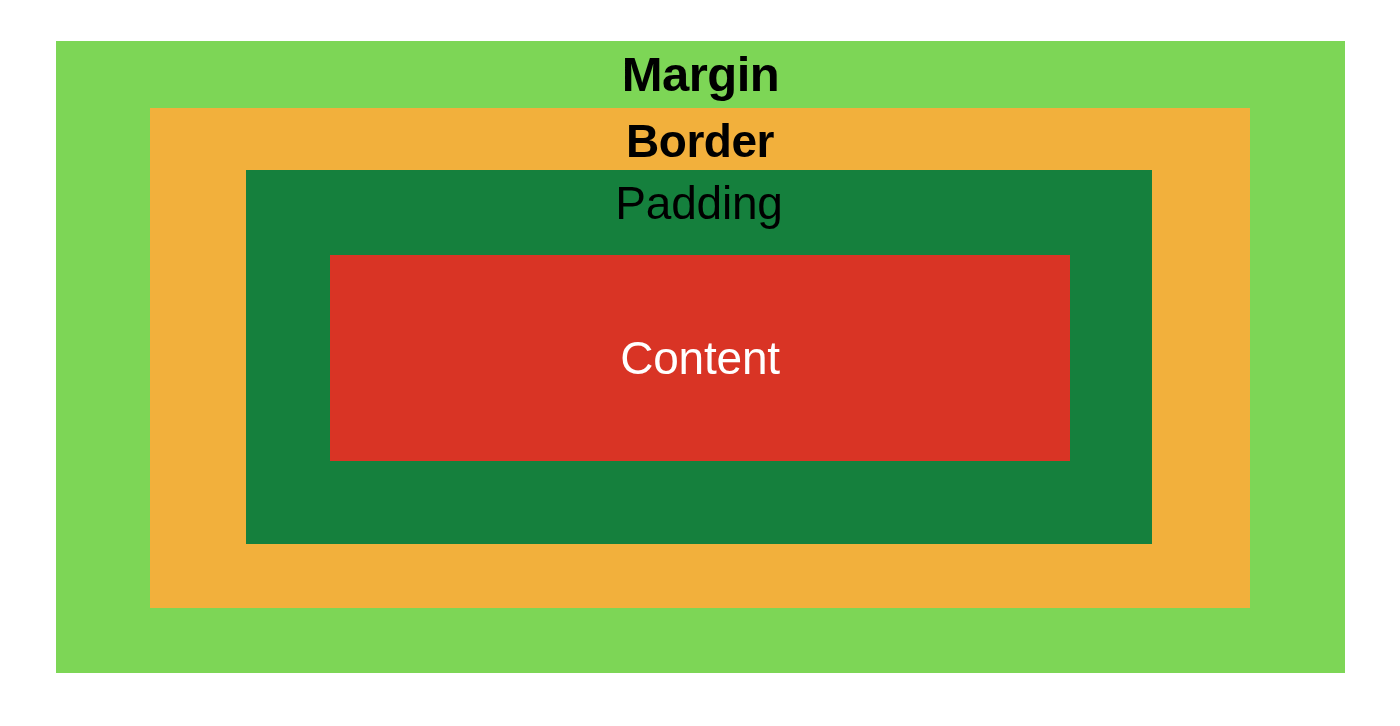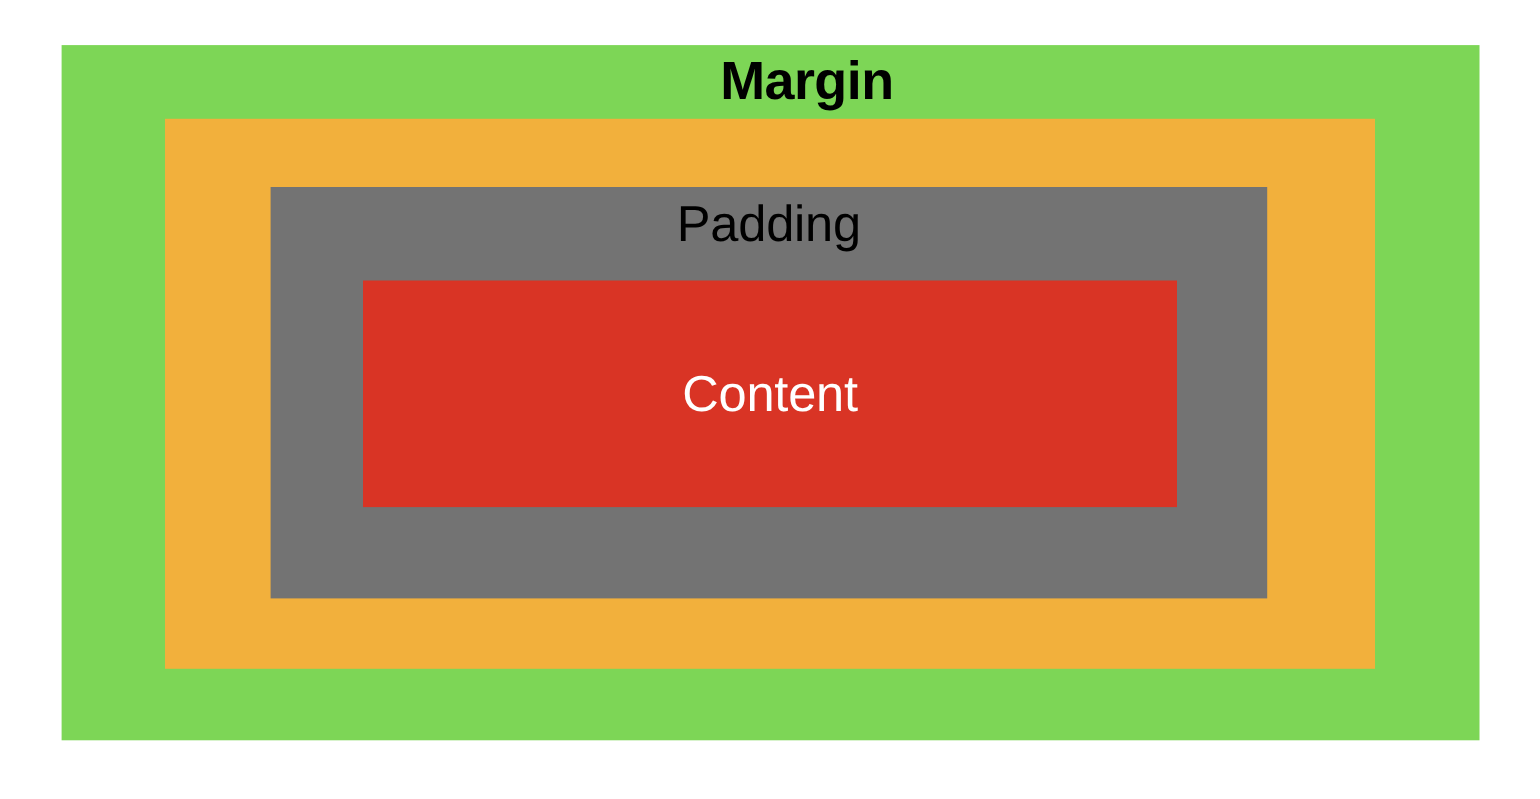--- a/index.html
+++ b/index.html
@@ -72,21 +72,20 @@
     white-space: nowrap;
     color: #000000;
     user-select: none;
   }
 
   #margin-label {
     top: 9px;
     font-size: 49px;
     font-weight: 700;
     letter-spacing: -0.5px;
-    padding-left: 33px;
   }
 
   #border-label {
     top: 10px;
     font-size: 46px;
     font-weight: 700;
     letter-spacing: -0.5px;
   }
 
   #padding-label {
@@ -114,22 +113,23 @@
 <body>
 
 <div id="diagram-canvas" style="width: 1400px; height: 726px; background: rgb(255, 255, 255);">
 
   <div class="layer" id="margin-box" style="left: 56px; top: 41px; width: 1289px; height: 632px; background: rgb(125, 214, 86);">
 
     <div class="layer-label" id="margin-label" style="color: rgb(0, 0, 0);">Margin</div>
 
     <div class="layer" id="border-box" style="left: 94px; top: 67px; width: 1100px; height: 500px; background: rgb(242, 176, 60);">
 
+      <div class="layer-label" id="border-label" style="color: rgb(0, 0, 0);">Border</div>
 
-      <div class="layer" id="padding-box" style="left: 96px; top: 62px; width: 906px; height: 374px; background: #737373;">
+      <div class="layer" id="padding-box" style="left: 96px; top: 62px; width: 906px; height: 374px; background: #15803d;">
 
         <div class="layer-label" id="padding-label" style="color: rgb(0, 0, 0);">Padding</div>
 
         <div class="layer" id="content-box" style="left: 84px; top: 85px; width: 740px; height: 206px; background: rgb(217, 52, 37);">
 
           <div class="layer-label" id="content-label" style="color: rgb(255, 255, 255);">Content</div>
 
         </div>
       </div>
     </div>

